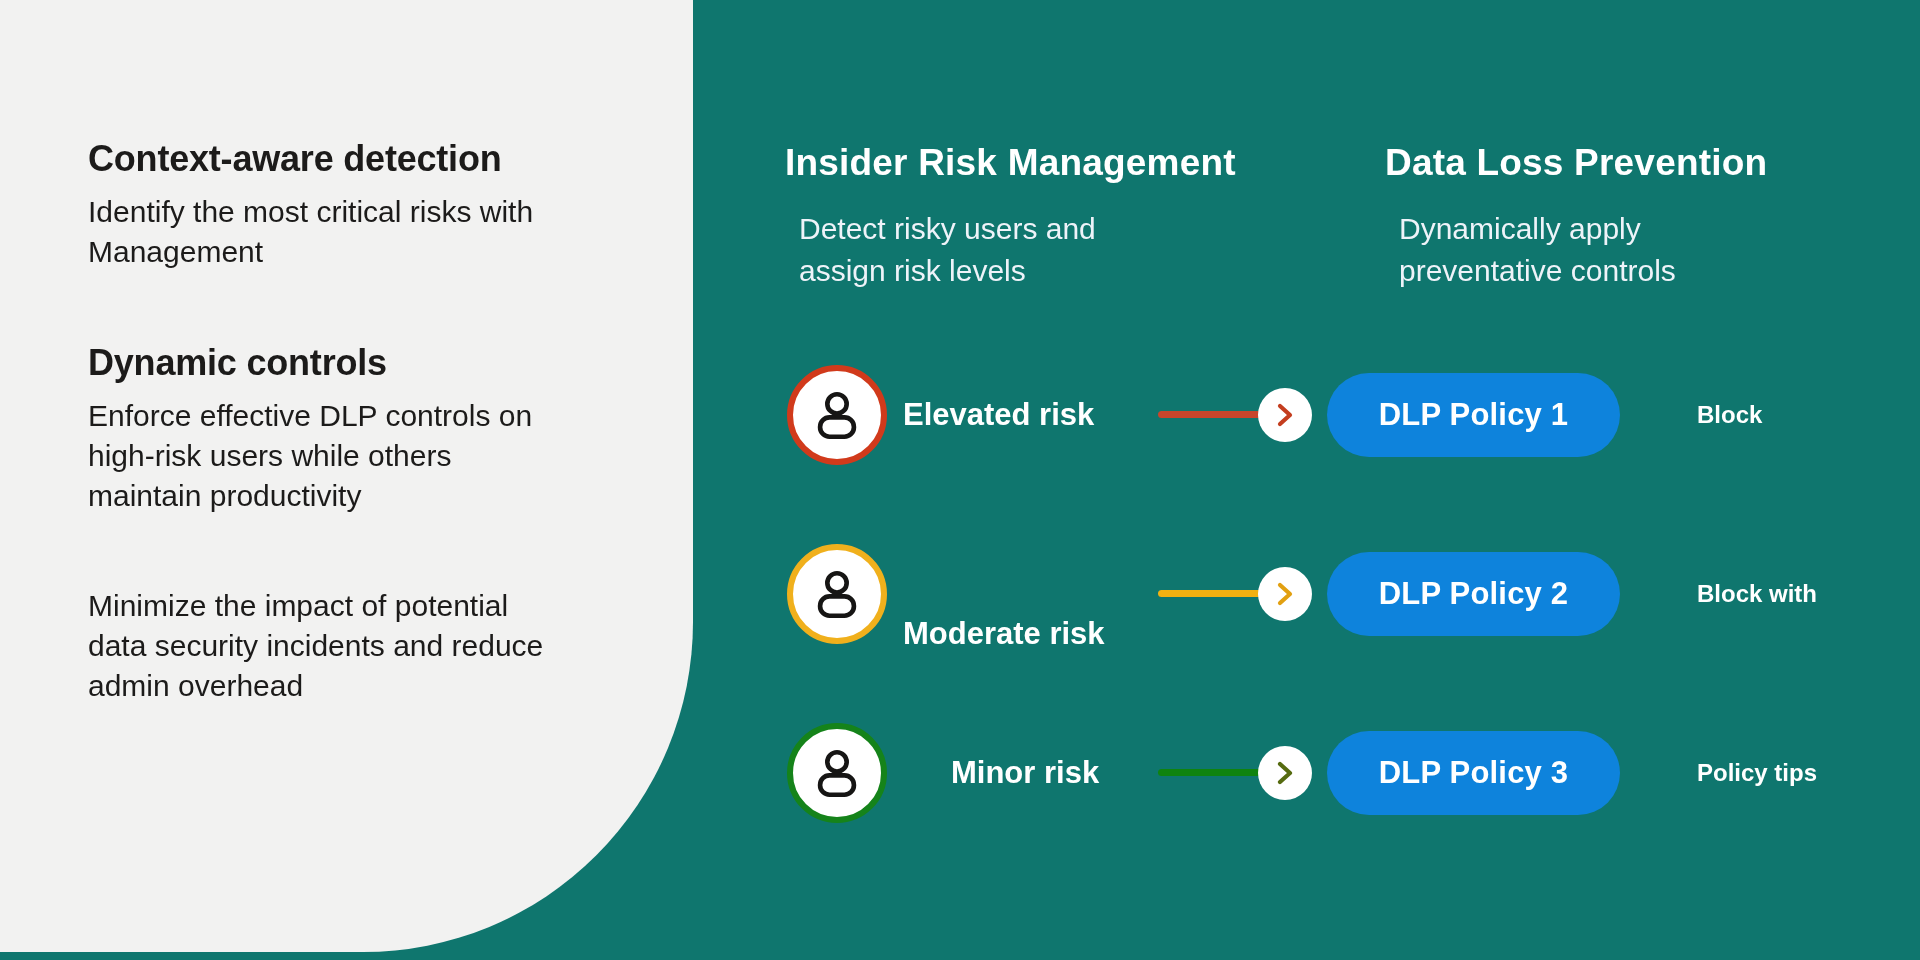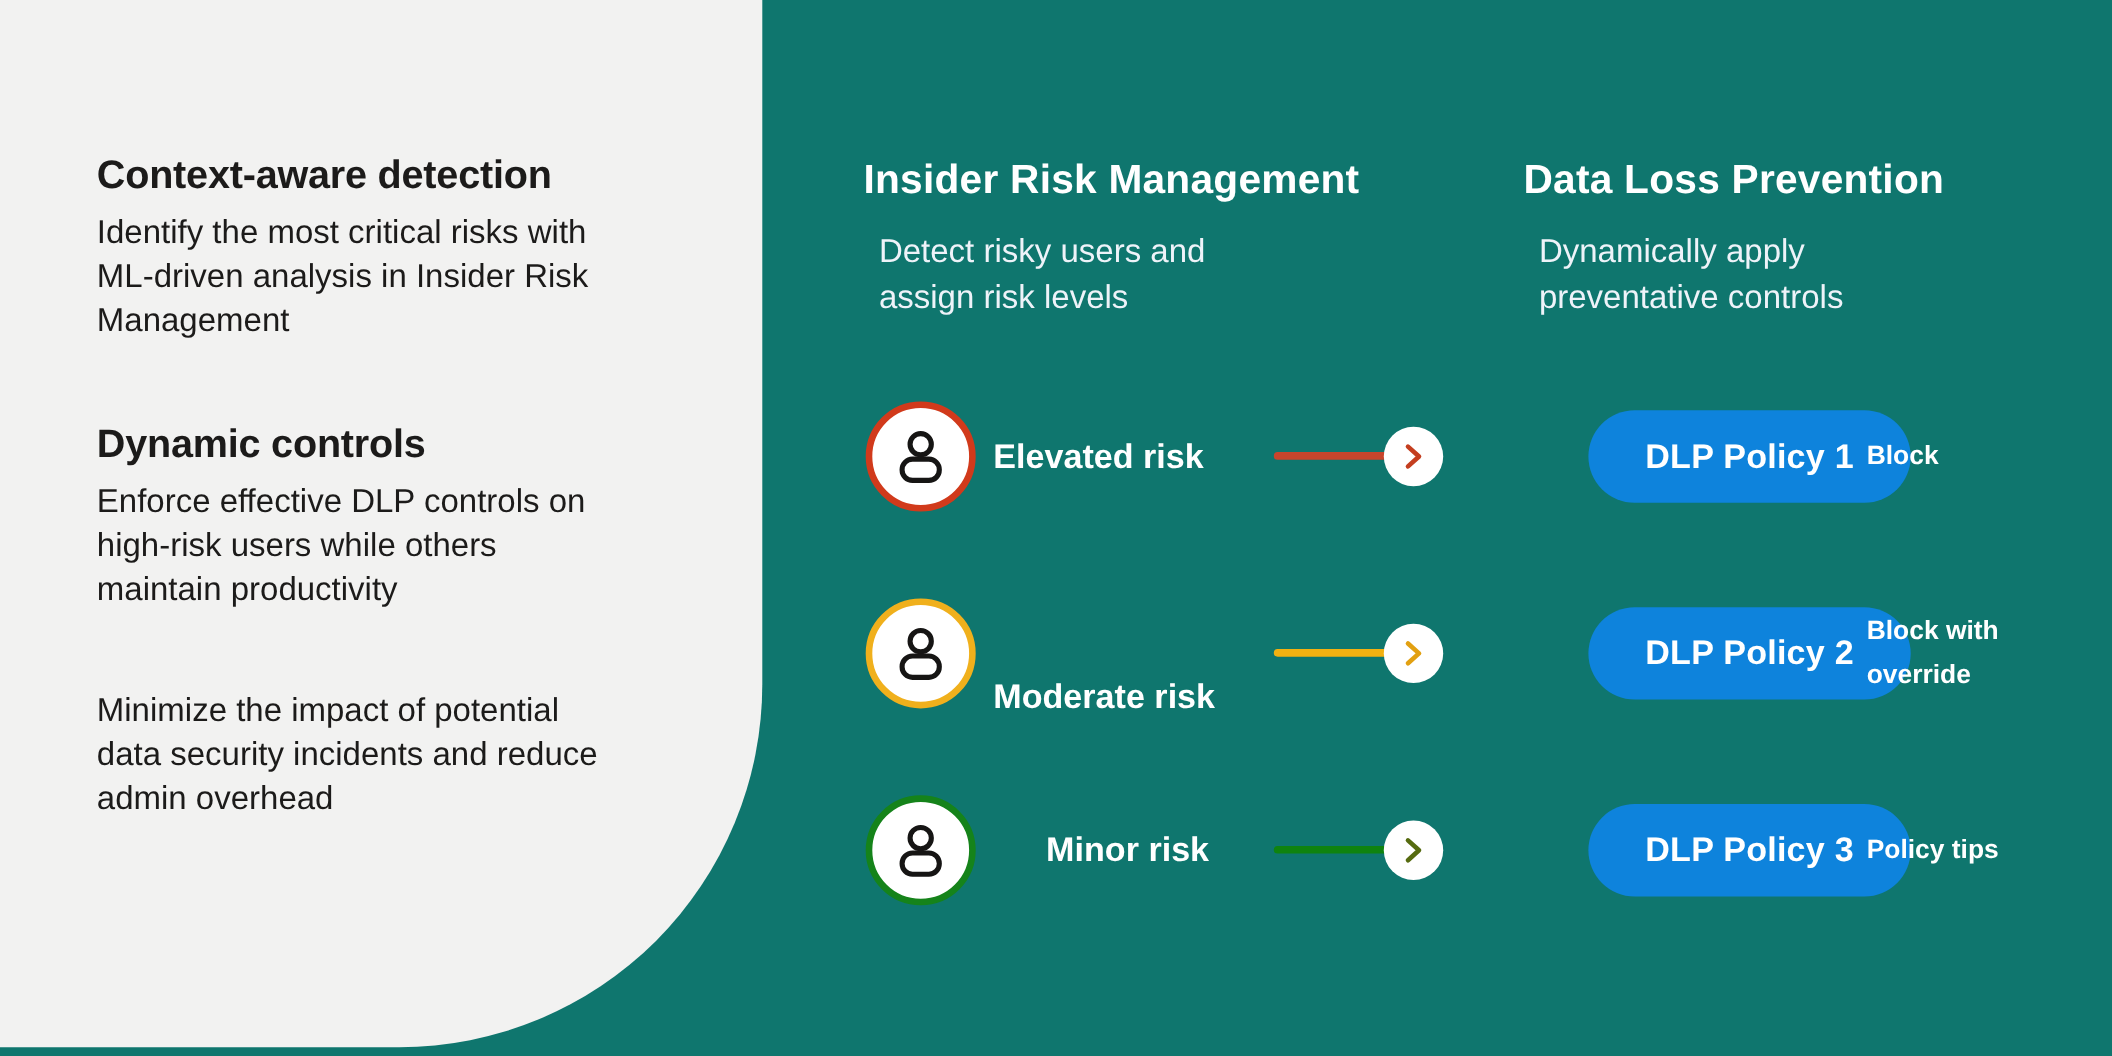--- a/index.html
+++ b/index.html
@@ -85,21 +85,21 @@
     left: 1258px;
     width: 54px;
     height: 54px;
     border-radius: 50%;
     display: flex;
     align-items: center;
     justify-content: center;
   }
   .pill {
     position: absolute;
-    left: 1444px;
+    left: 1327px;
     width: 293px;
     height: 84px;
     border-radius: 42px;
     display: flex;
     align-items: center;
     justify-content: center;
     font-size: 31px;
     font-weight: 700;
     letter-spacing: 0.2px;
   }
@@ -122,21 +122,20 @@
 <body>
 
 <div id="canvas" style="background-color: #0f766e;">
 
   <div id="left-panel" style="background-color: rgb(242, 242, 241);"></div>
 
   <div id="features" style="color: rgb(28, 27, 26);">
     <div class="feature">
       <div class="feature-title">Context-aware detection</div>
       <div class="feature-line">Identify the most critical risks with</div>
-      <div class="feature-line">ML-driven analysis in Insider Risk</div>
       <div class="feature-line">Management</div>
     </div>
     <div class="feature">
       <div class="feature-title">Dynamic controls</div>
       <div class="feature-line">Enforce effective DLP controls on</div>
       <div class="feature-line">high-risk users while others</div>
       <div class="feature-line">maintain productivity</div>
     </div>
     <div class="feature">
       <div class="feature-line">Minimize the impact of potential</div>
@@ -188,21 +187,20 @@
   <div class="risk-label" style="top: 573px; color: rgb(255, 255, 255); margin-top: 40px;">Moderate risk</div>
   <div class="flow-line" style="top: 590px; background-color: rgb(242, 177, 17);"></div>
   <div class="chevron-circle" style="top: 567px; background-color: rgb(255, 255, 255); color: rgb(226, 160, 17);">
     <svg width="30" height="30" viewBox="0 0 30 30" fill="none" stroke="currentColor" stroke-width="4.2" stroke-linecap="round" stroke-linejoin="round">
       <polyline points="10,6 20,15 10,24"></polyline>
     </svg>
   </div>
   <div class="pill" style="top: 552px; background-color: rgb(14, 131, 220); color: rgb(255, 255, 255);">DLP Policy 2</div>
   <div class="action" style="top: 552px; color: rgb(255, 255, 255);">
     <div class="action-line">Block with</div>
-    <div class="action-line">override</div>
   </div>
 
   <div class="avatar" style="top: 723px; border-color: rgb(21, 131, 26); background-color: rgb(255, 255, 255);">
     <svg width="58" height="58" viewBox="0 0 60 60" fill="none" stroke="#161514" stroke-width="4.8">
       <circle cx="30" cy="18.5" r="10"></circle>
       <rect x="12.5" y="32.5" width="35" height="20" rx="9.8"></rect>
     </svg>
   </div>
   <div class="risk-label" style="top: 752px; color: rgb(255, 255, 255); margin-left: 48px;">Minor risk</div>
   <div class="flow-line" style="top: 769px; background-color: rgb(15, 131, 15);"></div>

